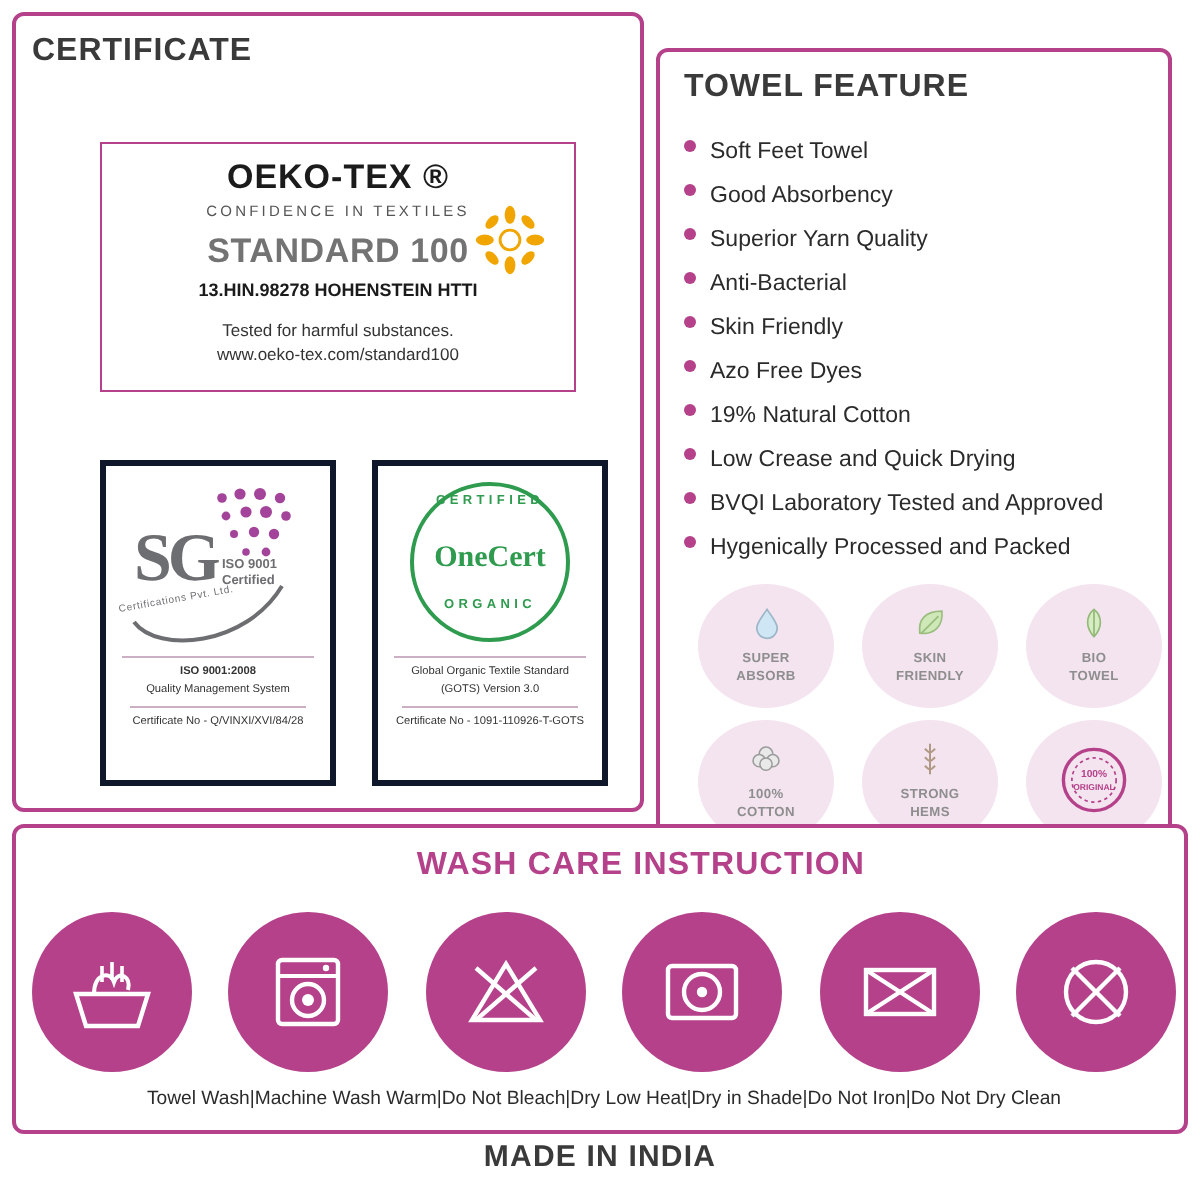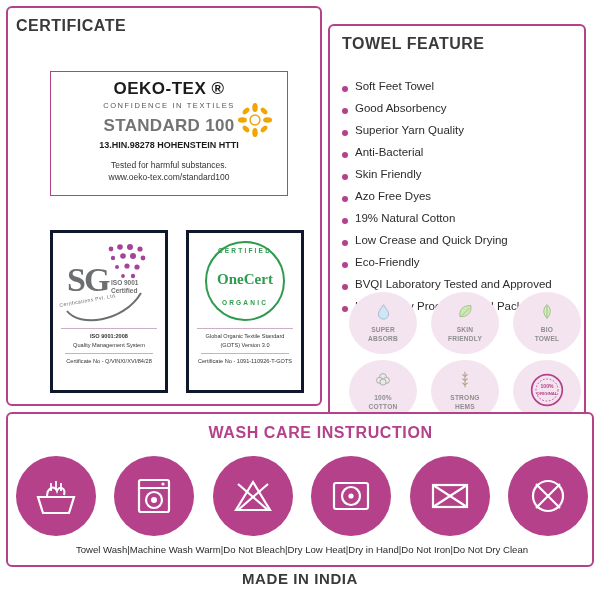--- a/index.html
+++ b/index.html
@@ -155,21 +155,21 @@
   }
 
   
   .feature-list {
     position: absolute;
     left: 12px; top: 44px;
     width: 250px;
   }
   .feature-item {
     display: flex;
-    align-items: flex-end;
+    align-items: flex-start;
     height: 22px;
     font-size: 11.5px;
     color: #2b2b2b;
   }
   .feature-bullet {
     width: 6px; height: 6px;
     border-radius: 50%;
     background: #b4418a;
     margin-right: 7px;
     flex: none;
@@ -378,24 +378,20 @@
       <div class="feature-item">
           <span class="feature-bullet"></span>
           <span>19% Natural Cotton</span>
         </div>
       <div class="feature-item">
           <span class="feature-bullet"></span>
           <span>Low Crease and Quick Drying</span>
         </div>
       <div class="feature-item">
           <span class="feature-bullet"></span>
-          <span>Eco-Friendly</span>
-        </div>
-      <div class="feature-item">
-          <span class="feature-bullet"></span>
           <span>BVQI Laboratory Tested and Approved</span>
         </div>
       <div class="feature-item">
           <span class="feature-bullet"></span>
           <span>Hygenically Processed and Packed</span>
         </div>
     </div>
 
     <div class="badge-grid">
       <div class="badge">
@@ -510,18 +506,18 @@
       <div class="wash-circle">
         <svg width="42" height="42" viewBox="0 0 42 42">
           <circle cx="21" cy="21" r="15" fill="none" stroke="#fff" stroke-width="2.2"></circle>
           <line x1="9" y1="9" x2="33" y2="33" stroke="#fff" stroke-width="2.2"></line>
           <line x1="33" y1="9" x2="9" y2="33" stroke="#fff" stroke-width="2.2"></line>
         </svg>
       </div>
     </div>
 
     <div class="wash-labels">
-      <span>Towel Wash</span><span class="wash-sep">|</span><span>Machine Wash Warm</span><span class="wash-sep">|</span><span>Do Not Bleach</span><span class="wash-sep">|</span><span>Dry Low Heat</span><span class="wash-sep">|</span><span>Dry in Hand</span><span class="wash-sep">|</span><span>Do Not Iron</span><span class="wash-sep">|</span><span>Do Not Dry Clean</span>
+      <span>Towel Wash</span><span class="wash-sep">|</span><span>Machine Wash Warm</span><span class="wash-sep">|</span><span>Do Not Bleach</span><span class="wash-sep">|</span><span>Dry Low Heat</span><span class="wash-sep">|</span><span>Dry in Shade</span><span class="wash-sep">|</span><span>Do Not Iron</span><span class="wash-sep">|</span><span>Do Not Dry Clean</span>
     </div>
   </div>
 
   <div class="made-in">MADE IN INDIA</div>
 </div>
 
 </body></html>

